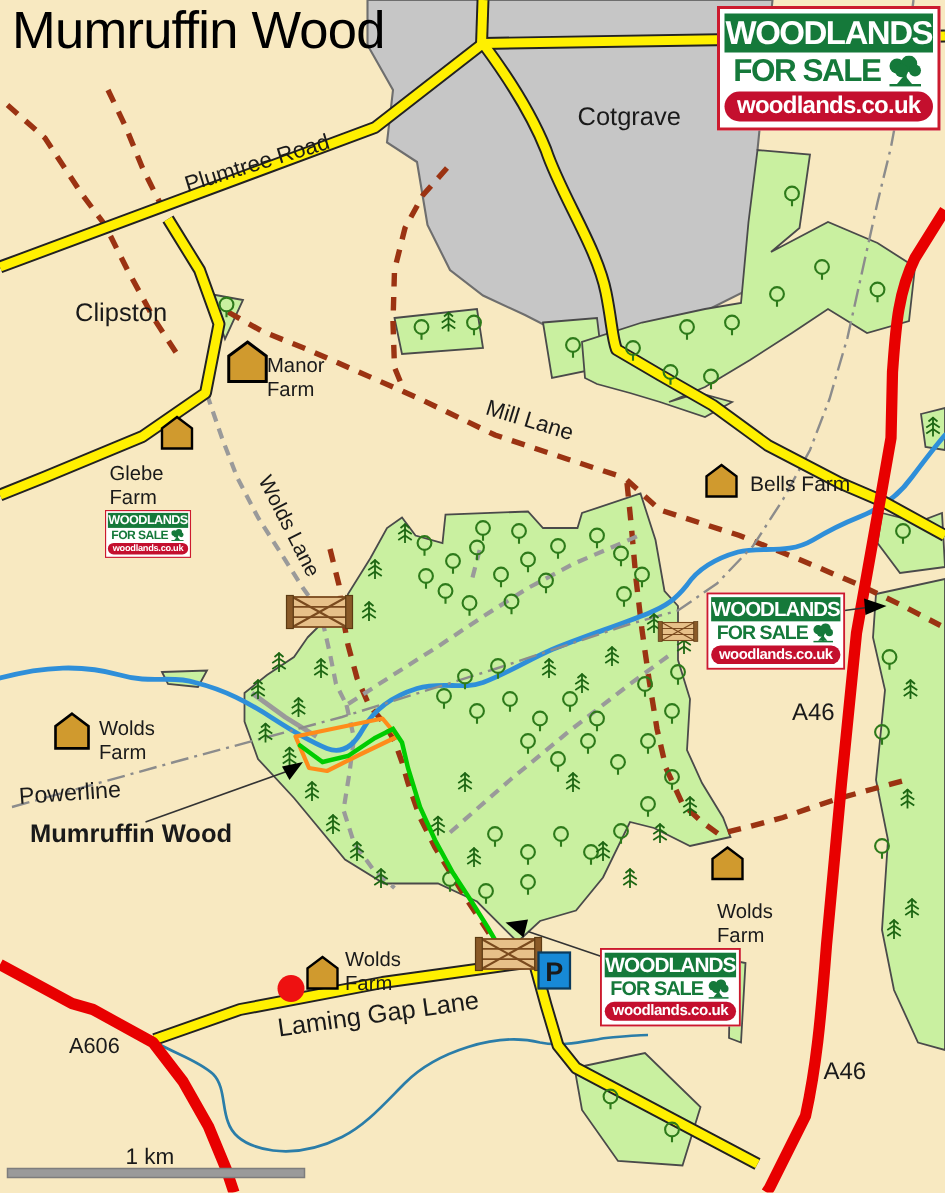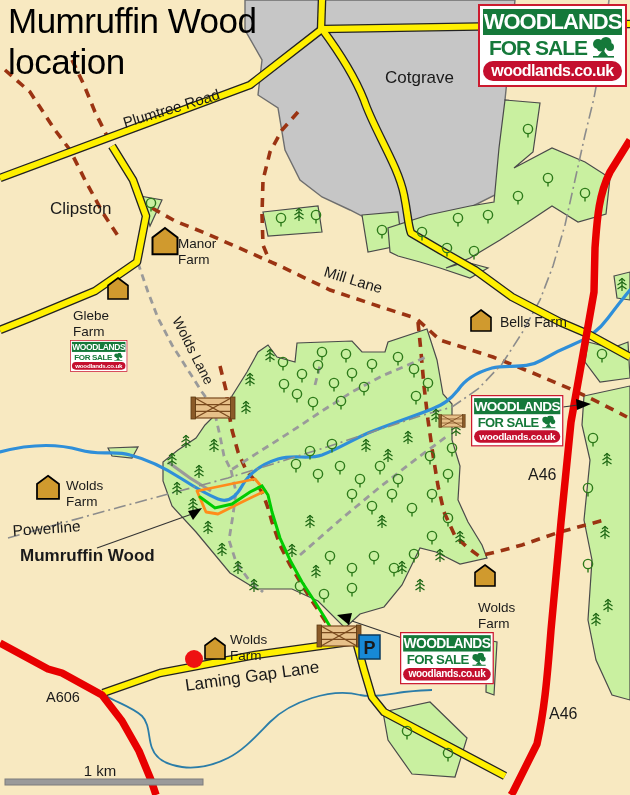--- a/index.html
+++ b/index.html
@@ -297,21 +297,20 @@
     </text>
     <text font-size="13.5">
       <tspan x="478" y="612">Wolds</tspan>
       <tspan x="478" y="628">Farm</tspan>
     </text>
   </g>
 </svg>
 
 <div class="page-title">
   <div>Mumruffin Wood</div>
-  <div>location</div>
 </div>
 
 <div class="logo logo--main">
   <div class="logo-row1">WOODLANDS</div>
   <div class="logo-row2">
     <span>FOR SALE</span>
     <svg width="26" height="22" viewBox="0 0 26 22">
       <g fill="#15793a">
         <circle cx="8" cy="7" r="5"></circle>
           <circle cx="16" cy="5.5" r="5.5"></circle>

